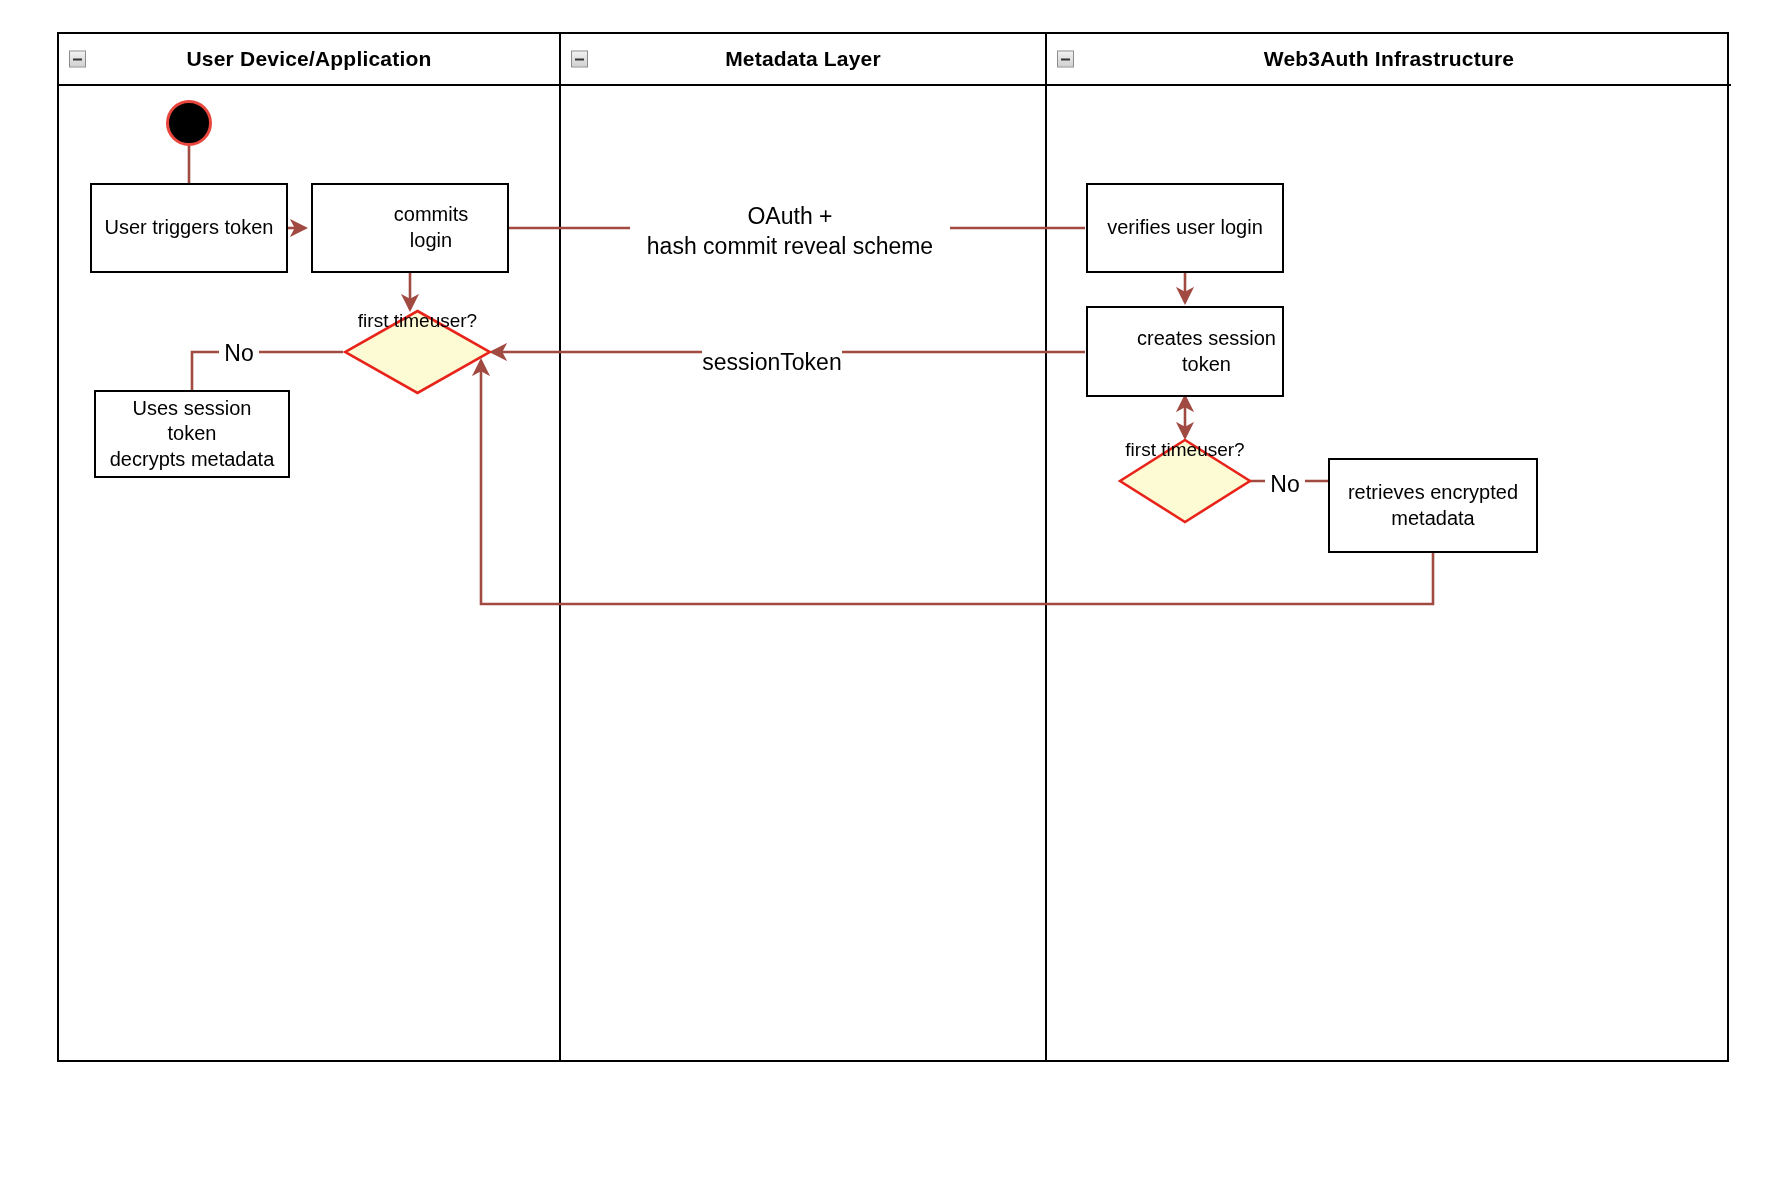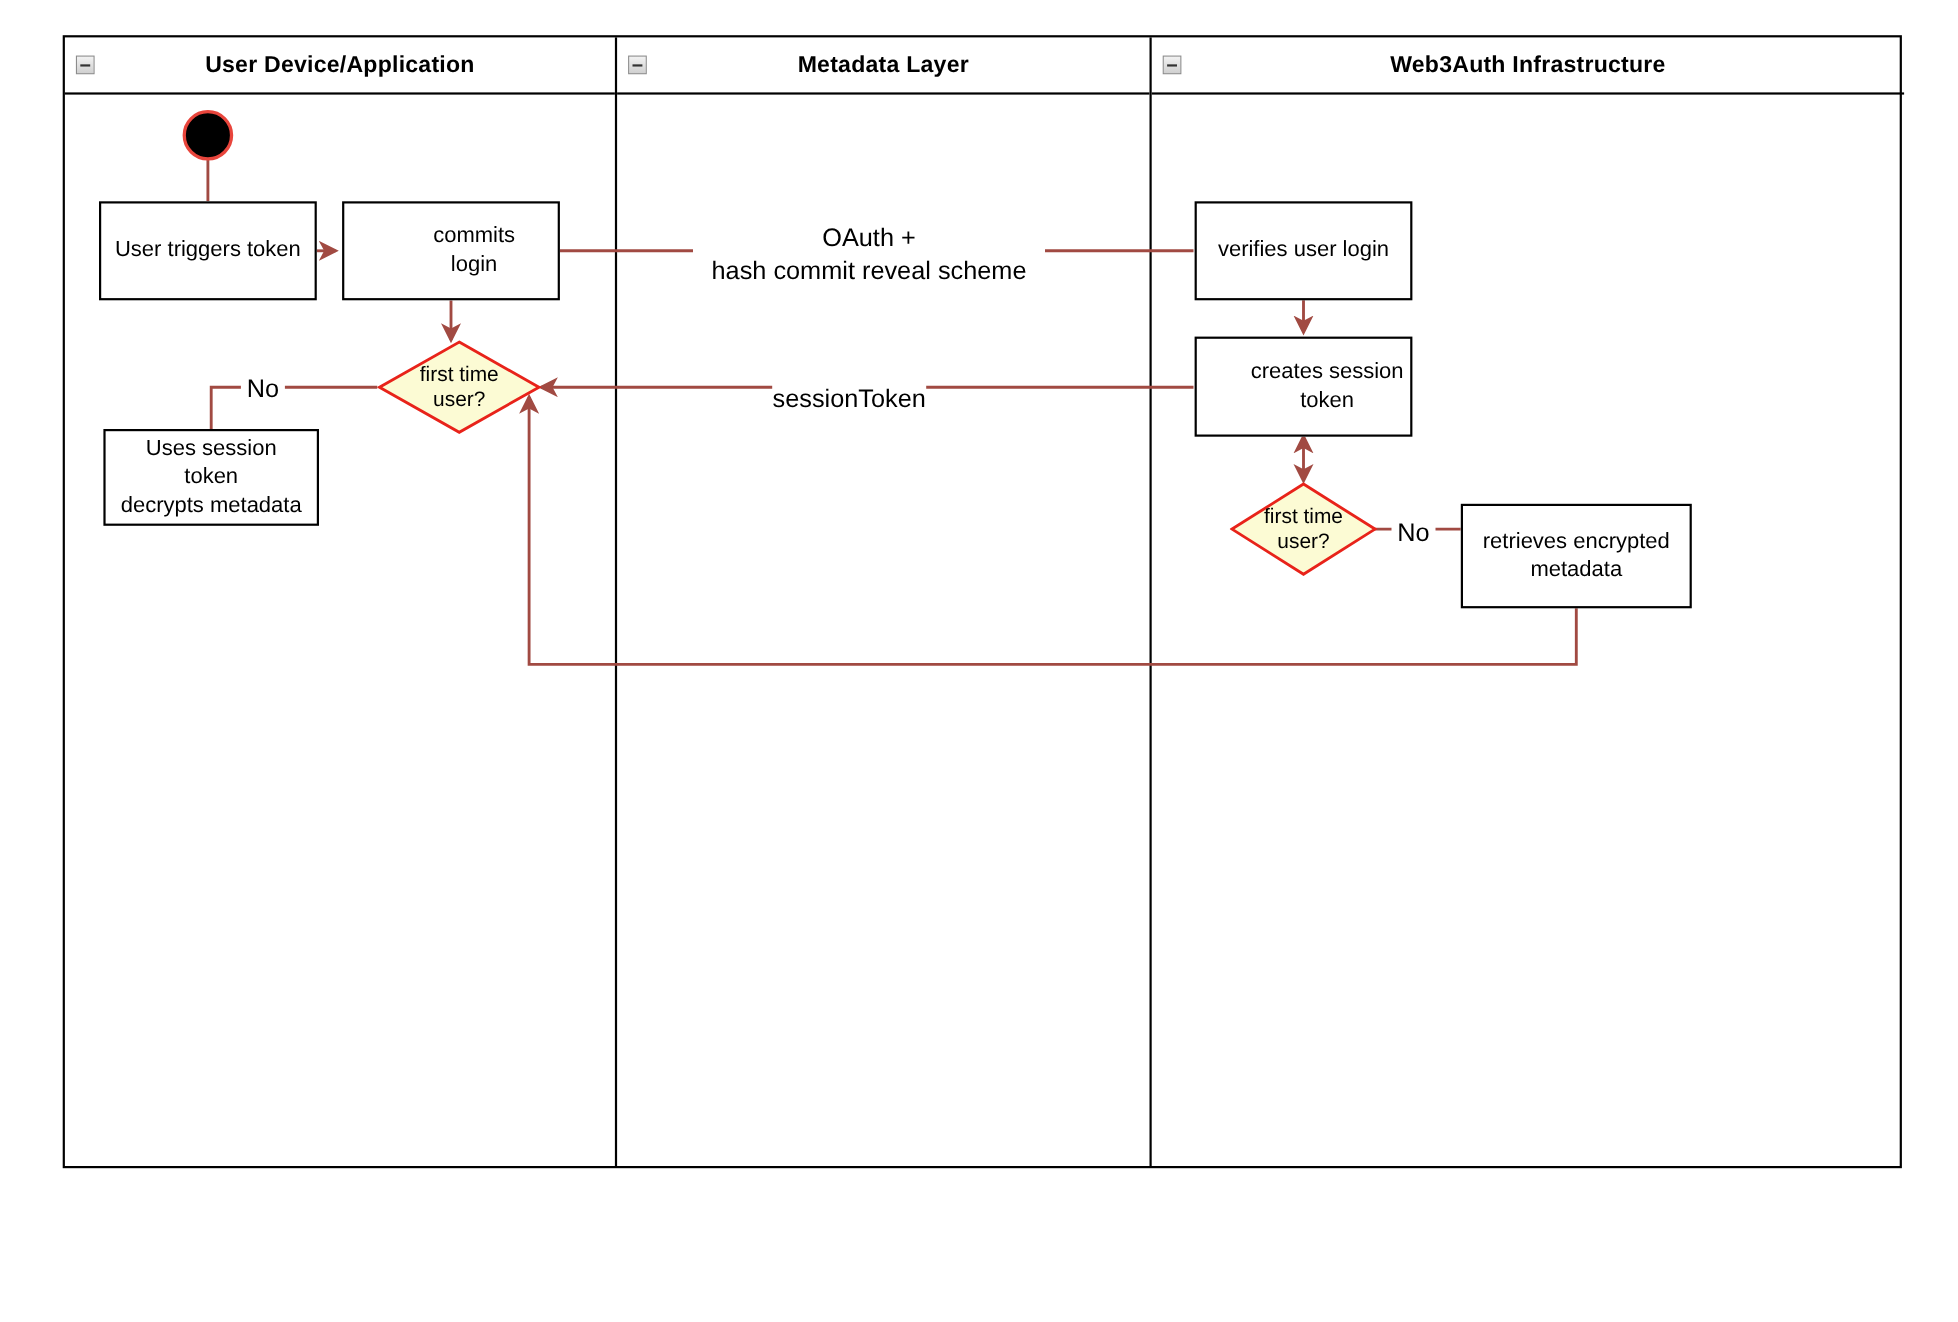--- a/index.html
+++ b/index.html
@@ -108,22 +108,21 @@
 
   .diamond {
     position: absolute;
   }
   .diamond svg { display: block; }
   .diamond .dlabel {
     position: absolute;
     left: 0; top: 0;
     width: 100%; height: 100%;
     display: flex;
-    flex-direction: column;
-    align-items: center;
+    flex-direction: row;
     justify-content: center;
     font-size: 19px;
     line-height: 1.22;
     color: #000000;
     text-align: center;
     pointer-events: none;
   }
 
   
   .edge-label {

